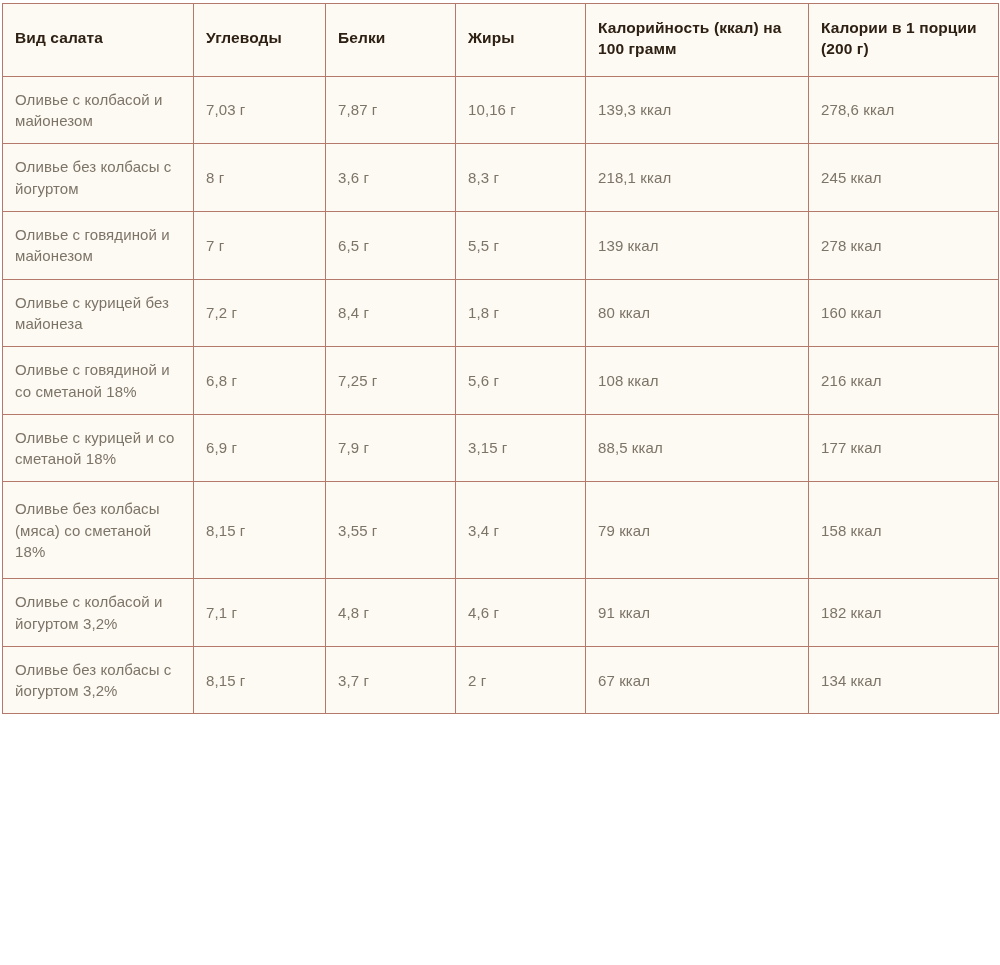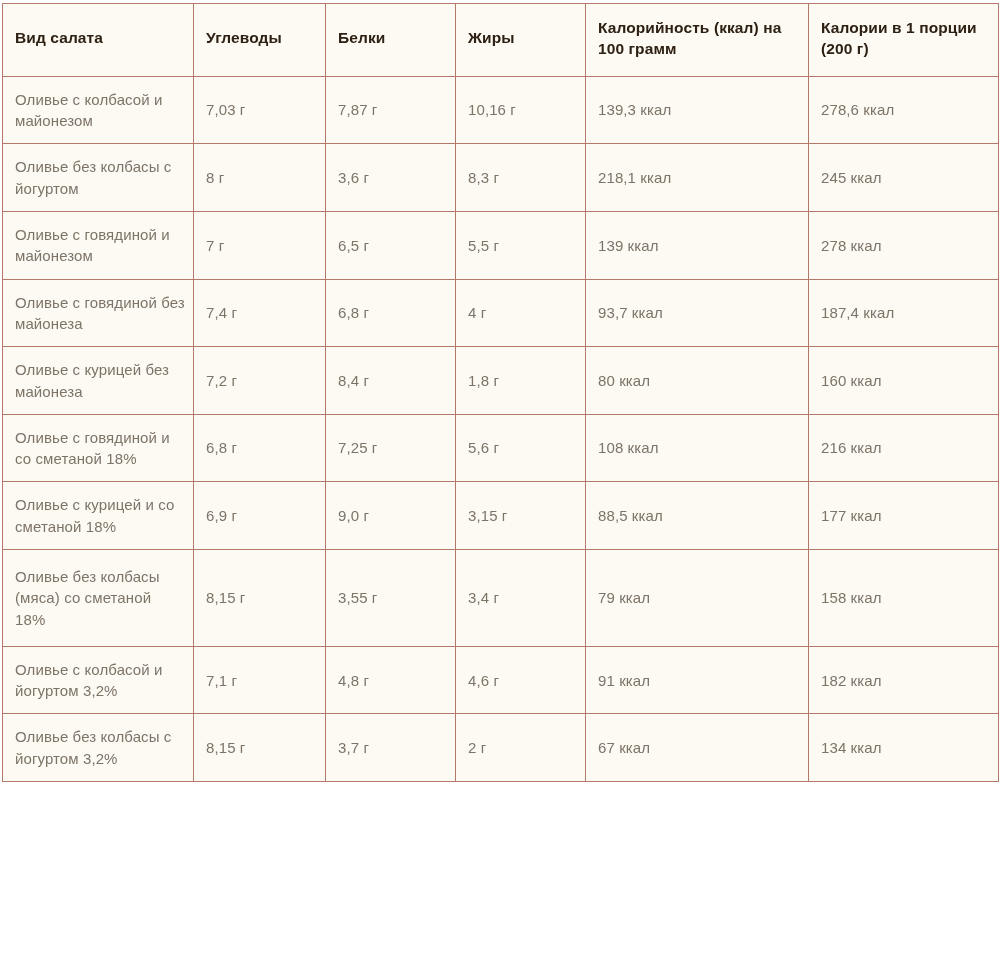--- a/index.html
+++ b/index.html
@@ -122,47 +122,39 @@
         </tr>
         <tr>
           <td class="salad-name">Оливье с говядиной и майонезом</td>
           <td>7 г</td>
           <td>6,5 г</td>
           <td>5,5 г</td>
           <td>139 ккал</td>
           <td>278 ккал</td>
         </tr>
         <tr>
-          <td class="salad-name">Оливье с говядиной без майонеза</td>
-          <td>7,4 г</td>
-          <td>6,8 г</td>
-          <td>4 г</td>
-          <td>93,7 ккал</td>
-          <td>187,4 ккал</td>
-        </tr>
-        <tr>
           <td class="salad-name">Оливье с курицей без майонеза</td>
           <td>7,2 г</td>
           <td>8,4 г</td>
           <td>1,8 г</td>
           <td>80 ккал</td>
           <td>160 ккал</td>
         </tr>
         <tr>
           <td class="salad-name">Оливье с говядиной и со сметаной 18%</td>
           <td>6,8 г</td>
           <td>7,25 г</td>
           <td>5,6 г</td>
           <td>108 ккал</td>
           <td>216 ккал</td>
         </tr>
         <tr>
           <td class="salad-name">Оливье с курицей и со сметаной 18%</td>
           <td>6,9 г</td>
-          <td>9,0 г</td>
+          <td>7,9 г</td>
           <td>3,15 г</td>
           <td>88,5 ккал</td>
           <td>177 ккал</td>
         </tr>
         <tr class="tall">
           <td class="salad-name">Оливье без колбасы (мяса) со сметаной 18%</td>
           <td>8,15 г</td>
           <td>3,55 г</td>
           <td>3,4 г</td>
           <td>79 ккал</td>

